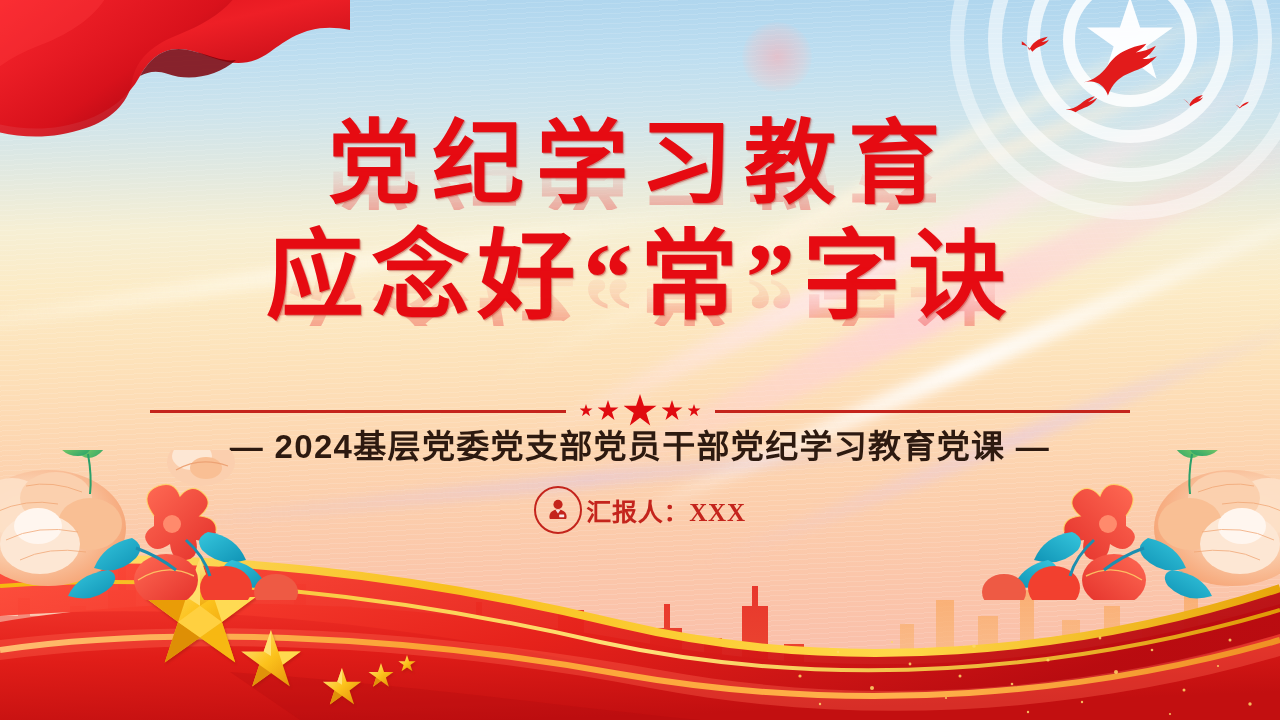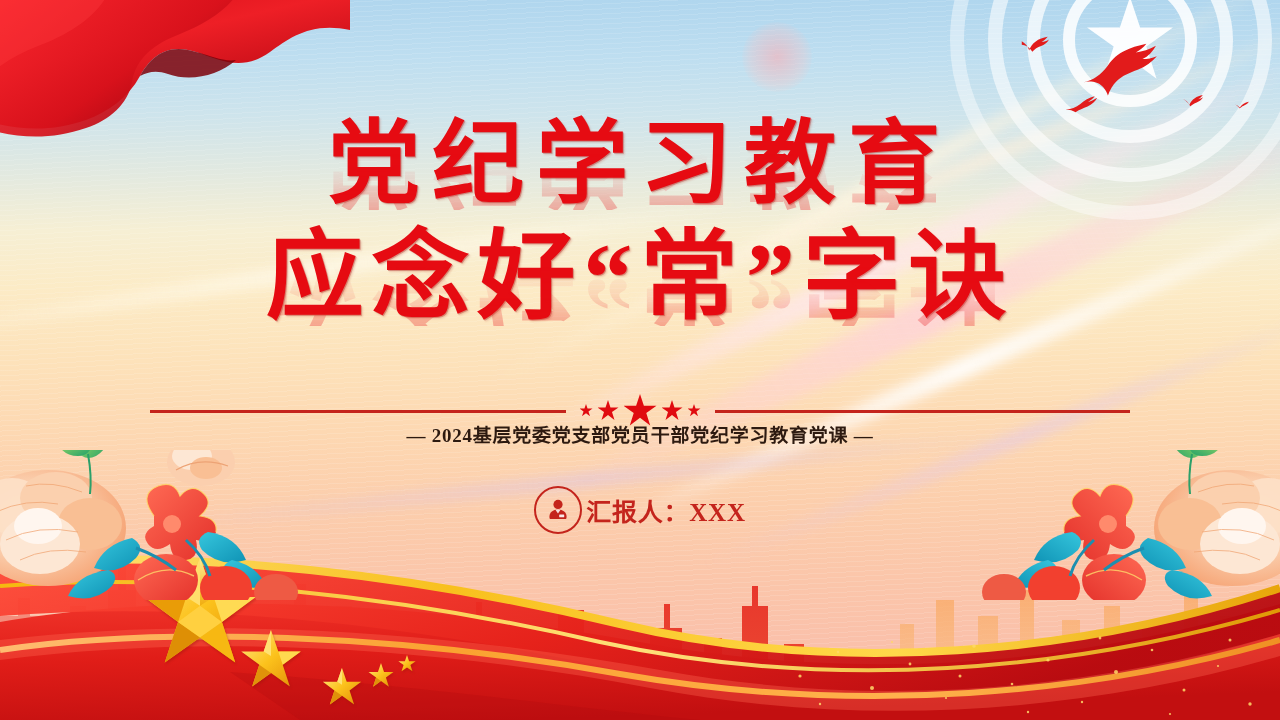--- a/index.html
+++ b/index.html
@@ -151,24 +151,24 @@
   .star {
     clip-path: polygon(50% 0%, 61.8% 35.5%, 100% 35.5%, 69% 57.5%, 80.9% 95.1%, 50% 72%, 19.1% 95.1%, 31% 57.5%, 0% 35.5%, 38.2% 35.5%);
   }
 
   
   .subtitle {
     position: absolute;
     left: 0; right: 0; top: 420px;
     text-align: center;
     color: #2d1a10;
-    font-size: 19px;
+    font-size: 33px;
     font-weight: 700;
     letter-spacing: .04em;
-    font-family: Liberation Serif, serif;
+    font-family: Liberation Sans, sans-serif;
     white-space: nowrap;
   }
 
   
   .meta-row {
     position: absolute;
     left: 0; right: 0; top: 486px;
     display: flex;
     justify-content: center;
     align-items: center;

